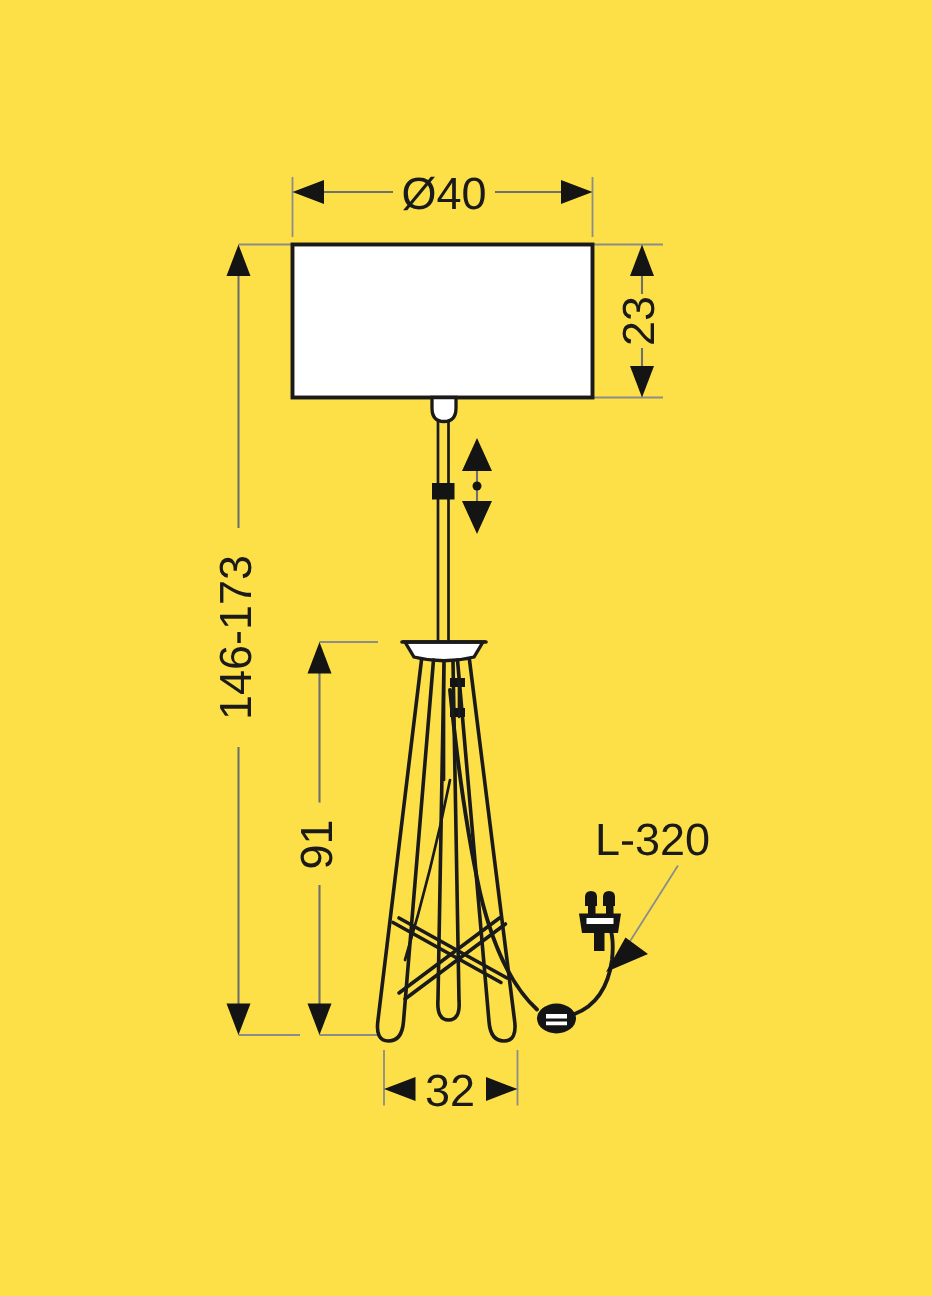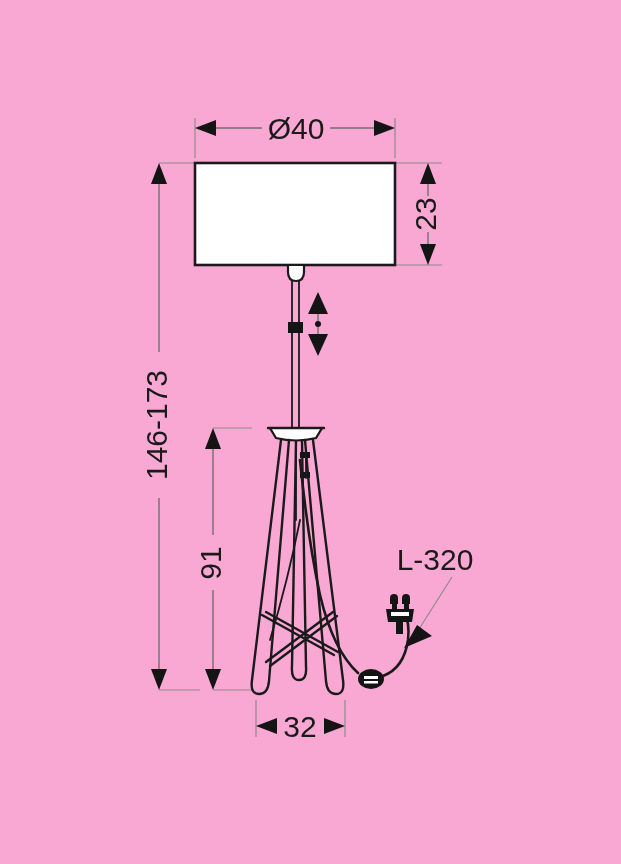--- a/index.html
+++ b/index.html
@@ -7,21 +7,21 @@
     padding: 0;
     background: #ffffff;
   }
   body {
     font-family: "Liberation Sans", sans-serif;
   }
   #drawing-root {
     position: relative;
     width: 621px;
     height: 864px;
-    background: #f9a8d4;
+    background: #fde047;
     overflow: hidden;
   }
   #drawing-svg {
     position: absolute;
     left: 0;
     top: 0;
     width: 621px;
     height: 864px;
     display: block;
   }

